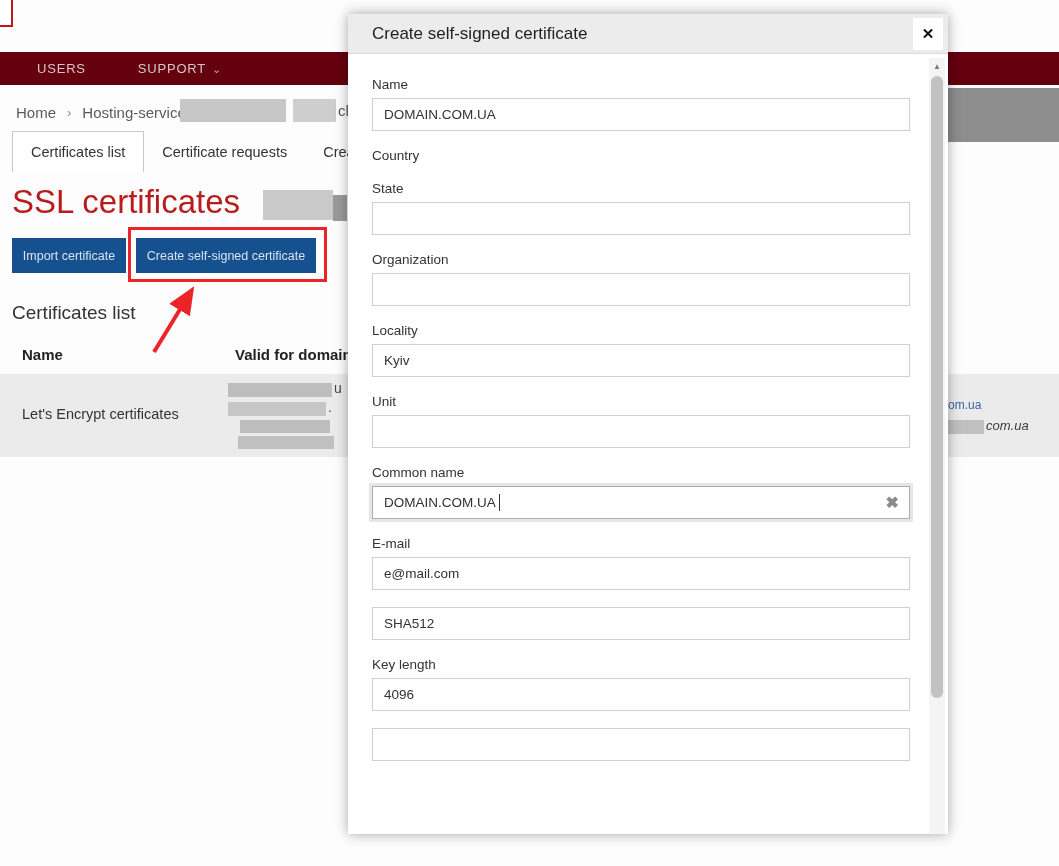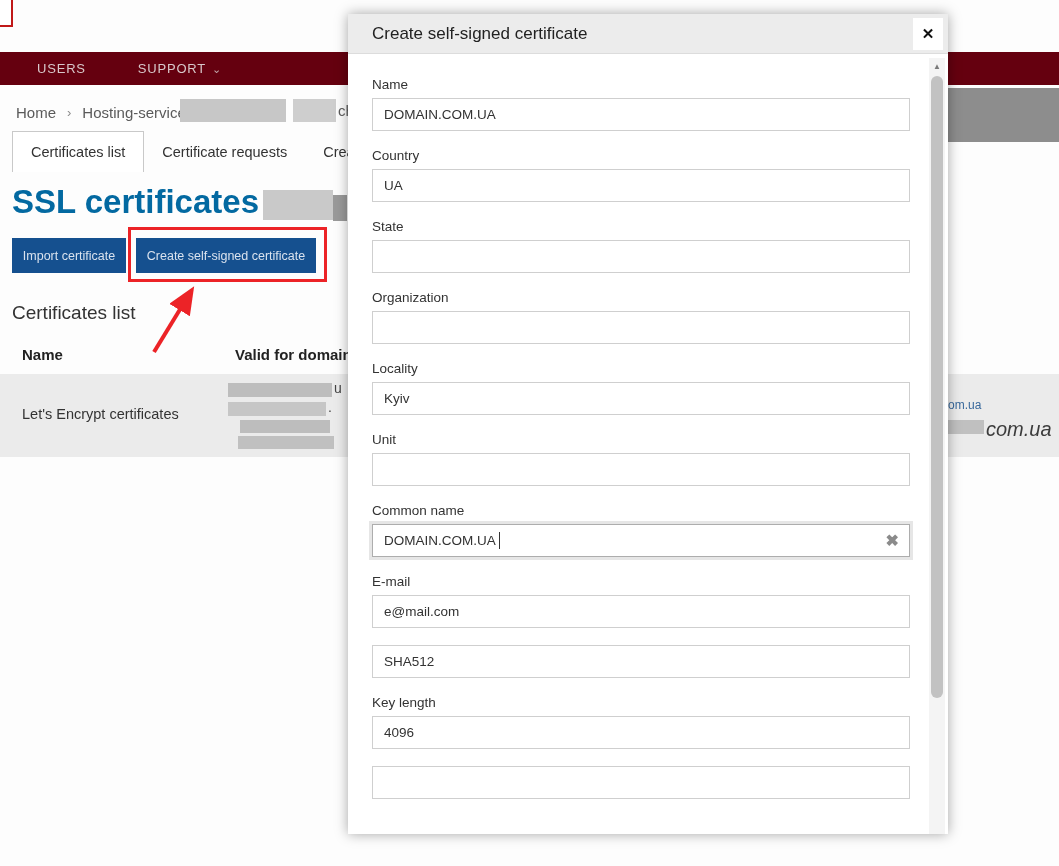--- a/index.html
+++ b/index.html
@@ -22,21 +22,21 @@
   .crumb { cursor:pointer; }
   .crumb-sep { color:#8a8a8a; font-size:13px; margin:0 11px; }
   .bc-blur1 { position:absolute; left:180px; top:99px; width:106px; height:23px; background:#c7c7c7; }
   .bc-blur2 { position:absolute; left:293px; top:99px; width:43px; height:23px; background:#cecece; }
   .bc-frag { position:absolute; left:338px; top:102px; font-size:15px; color:#5a5a5a; }
 
   .tabs { position:absolute; left:12px; top:131px; height:41px; display:flex; align-items:center; font-size:14.5px; color:#333; }
   .tab { padding:0 18px; height:41px; display:flex; align-items:center; cursor:pointer; white-space:nowrap; }
   .tab.active { background:#fff; border:1px solid #c9c9c9; border-bottom:none; }
 
-  .page-title { position:absolute; left:12px; top:183px; font-size:33px; font-weight:700; color:#0369a1; }
+  .page-title { position:absolute; left:12px; top:183px; font-size:33px; font-weight:400; color:#b91c1c; }
   .title-blur { position:absolute; left:263px; top:190px; width:70px; height:30px; background:#c9c9c9; }
   .title-blur2 { position:absolute; left:333px; top:195px; width:14px; height:26px; background:#9a9a9a; }
 
   .btn { position:absolute; top:238px; height:35px; background:#15508f; color:#d9e2ee; font-size:12.5px;
     border:none; cursor:pointer; font-family:"Liberation Sans", sans-serif; }
   .btn-import { left:12px; width:114px; }
   .btn-create { left:136px; width:180px; }
 
   .annot-rect { position:absolute; left:128px; top:227px; width:199px; height:55px;
     border:3px solid #ec2327; pointer-events:none; }
@@ -51,21 +51,21 @@
   .trow { position:absolute; left:0; top:374px; width:1059px; height:83px; background:#ebebeb; cursor:pointer; }
   .cell-name { position:absolute; left:22px; top:32px; font-size:14.5px; color:#333; }
   .dom-blur1 { position:absolute; left:228px; top:9px;  width:104px; height:14px; background:#bdbdbd; }
   .dom-blur2 { position:absolute; left:228px; top:28px; width:98px;  height:14px; background:#c6c6c6; }
   .dom-blur3 { position:absolute; left:240px; top:46px; width:90px;  height:13px; background:#bdbdbd; }
   .dom-blur4 { position:absolute; left:238px; top:62px; width:96px;  height:13px; background:#c0c0c0; }
   .dom-frag-u { position:absolute; left:334px; top:6px; font-size:14px; color:#444; }
   .dom-frag-dot { position:absolute; left:328px; top:25px; font-size:14px; color:#444; }
   .frag-link { position:absolute; left:948px; top:24px; font-size:12px; color:#39699c; cursor:pointer; }
   .frag-blur { position:absolute; left:948px; top:46px; width:36px; height:14px; background:#c0c0c0; }
-  .frag-italic { position:absolute; left:986px; top:44px; font-size:20px; font-style:italic; color:#3c3c3c; }
+  .frag-italic { position:absolute; left:986px; top:44px; font-size:13px; font-style:italic; color:#3c3c3c; }
 
   .gray-right-patch { position:absolute; left:948px; top:88px; width:111px; height:54px; background:#8d8d8d; }
 
   
   .modal { position:absolute; left:348px; top:14px; width:600px; height:820px; background:#fff;
     box-shadow:0 0 12px rgba(0,0,0,.35); z-index:10; overflow:hidden; }
   .modal-titlebar { position:absolute; left:0; top:0; width:600px; height:40px; background:#ececec;
     border-bottom:1px solid #dcdcdc; display:flex; align-items:center; }
   .modal-title { font-size:17px; color:#222; margin-left:24px; }
   .modal-close { position:absolute; right:5px; top:4px; width:30px; height:32px; background:#fff;
@@ -165,23 +165,20 @@
   <div class="modal-body" id="modal-form">
   <div class="fgroup">
     <label>Name</label>
     <div class="input-wrap">
       <input type="text" value="DOMAIN.COM.UA" style="">
     </div>
   </div>
 
   <div class="fgroup">
     <label>Country</label>
-    <div class="input-wrap">
-      <input type="text" value="UA" style="">
-    </div>
   </div>
 
   <div class="fgroup">
     <label>State</label>
     <div class="input-wrap">
       <input type="text" style="">
     </div>
   </div>
 
   <div class="fgroup">

